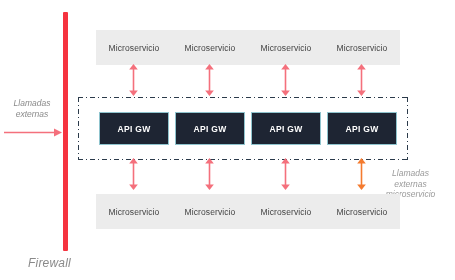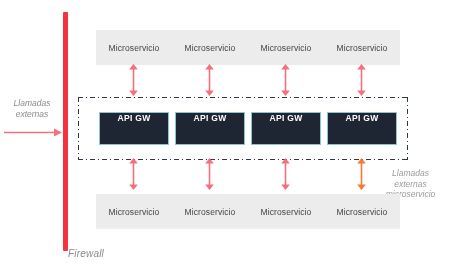--- a/index.html
+++ b/index.html
@@ -14,24 +14,24 @@
   
   .firewall-bar{
     position:absolute;
     left:63px;top:12px;
     width:5px;height:239px;
     background:#F5333F;
     border-radius:1px;
   }
   .firewall-label{
     position:absolute;
-    left:28px;top:248px;
+    left:28px;top:256px;
     width:76px;
-    text-align:right;
-    font-size:10px;
+    text-align:left;
+    font-size:12px;
     font-style:italic;
     color:#8a8a8a;
     letter-spacing:.2px;
   }
 
   
   .ext-label{
     position:absolute;
     left:2px;top:98px;
     width:60px;
@@ -77,21 +77,21 @@
     font-size:8.5px;
     color:#444444;
     letter-spacing:.1px;
   }
   .gw-box{
     position:absolute;
     width:70px;height:33px;
     background:#1E2533;
     border:1.5px solid #8FC4CE;
     box-sizing:border-box;
-    display:flex;justify-content:center;
+    display:flex;align-items:center;justify-content:center;
     font-size:8.5px;
     font-weight:bold;
     color:#ffffff;
     letter-spacing:.3px;
   }
 
   
   .v-arrow{position:absolute;width:11px;height:32px;}
 
   

